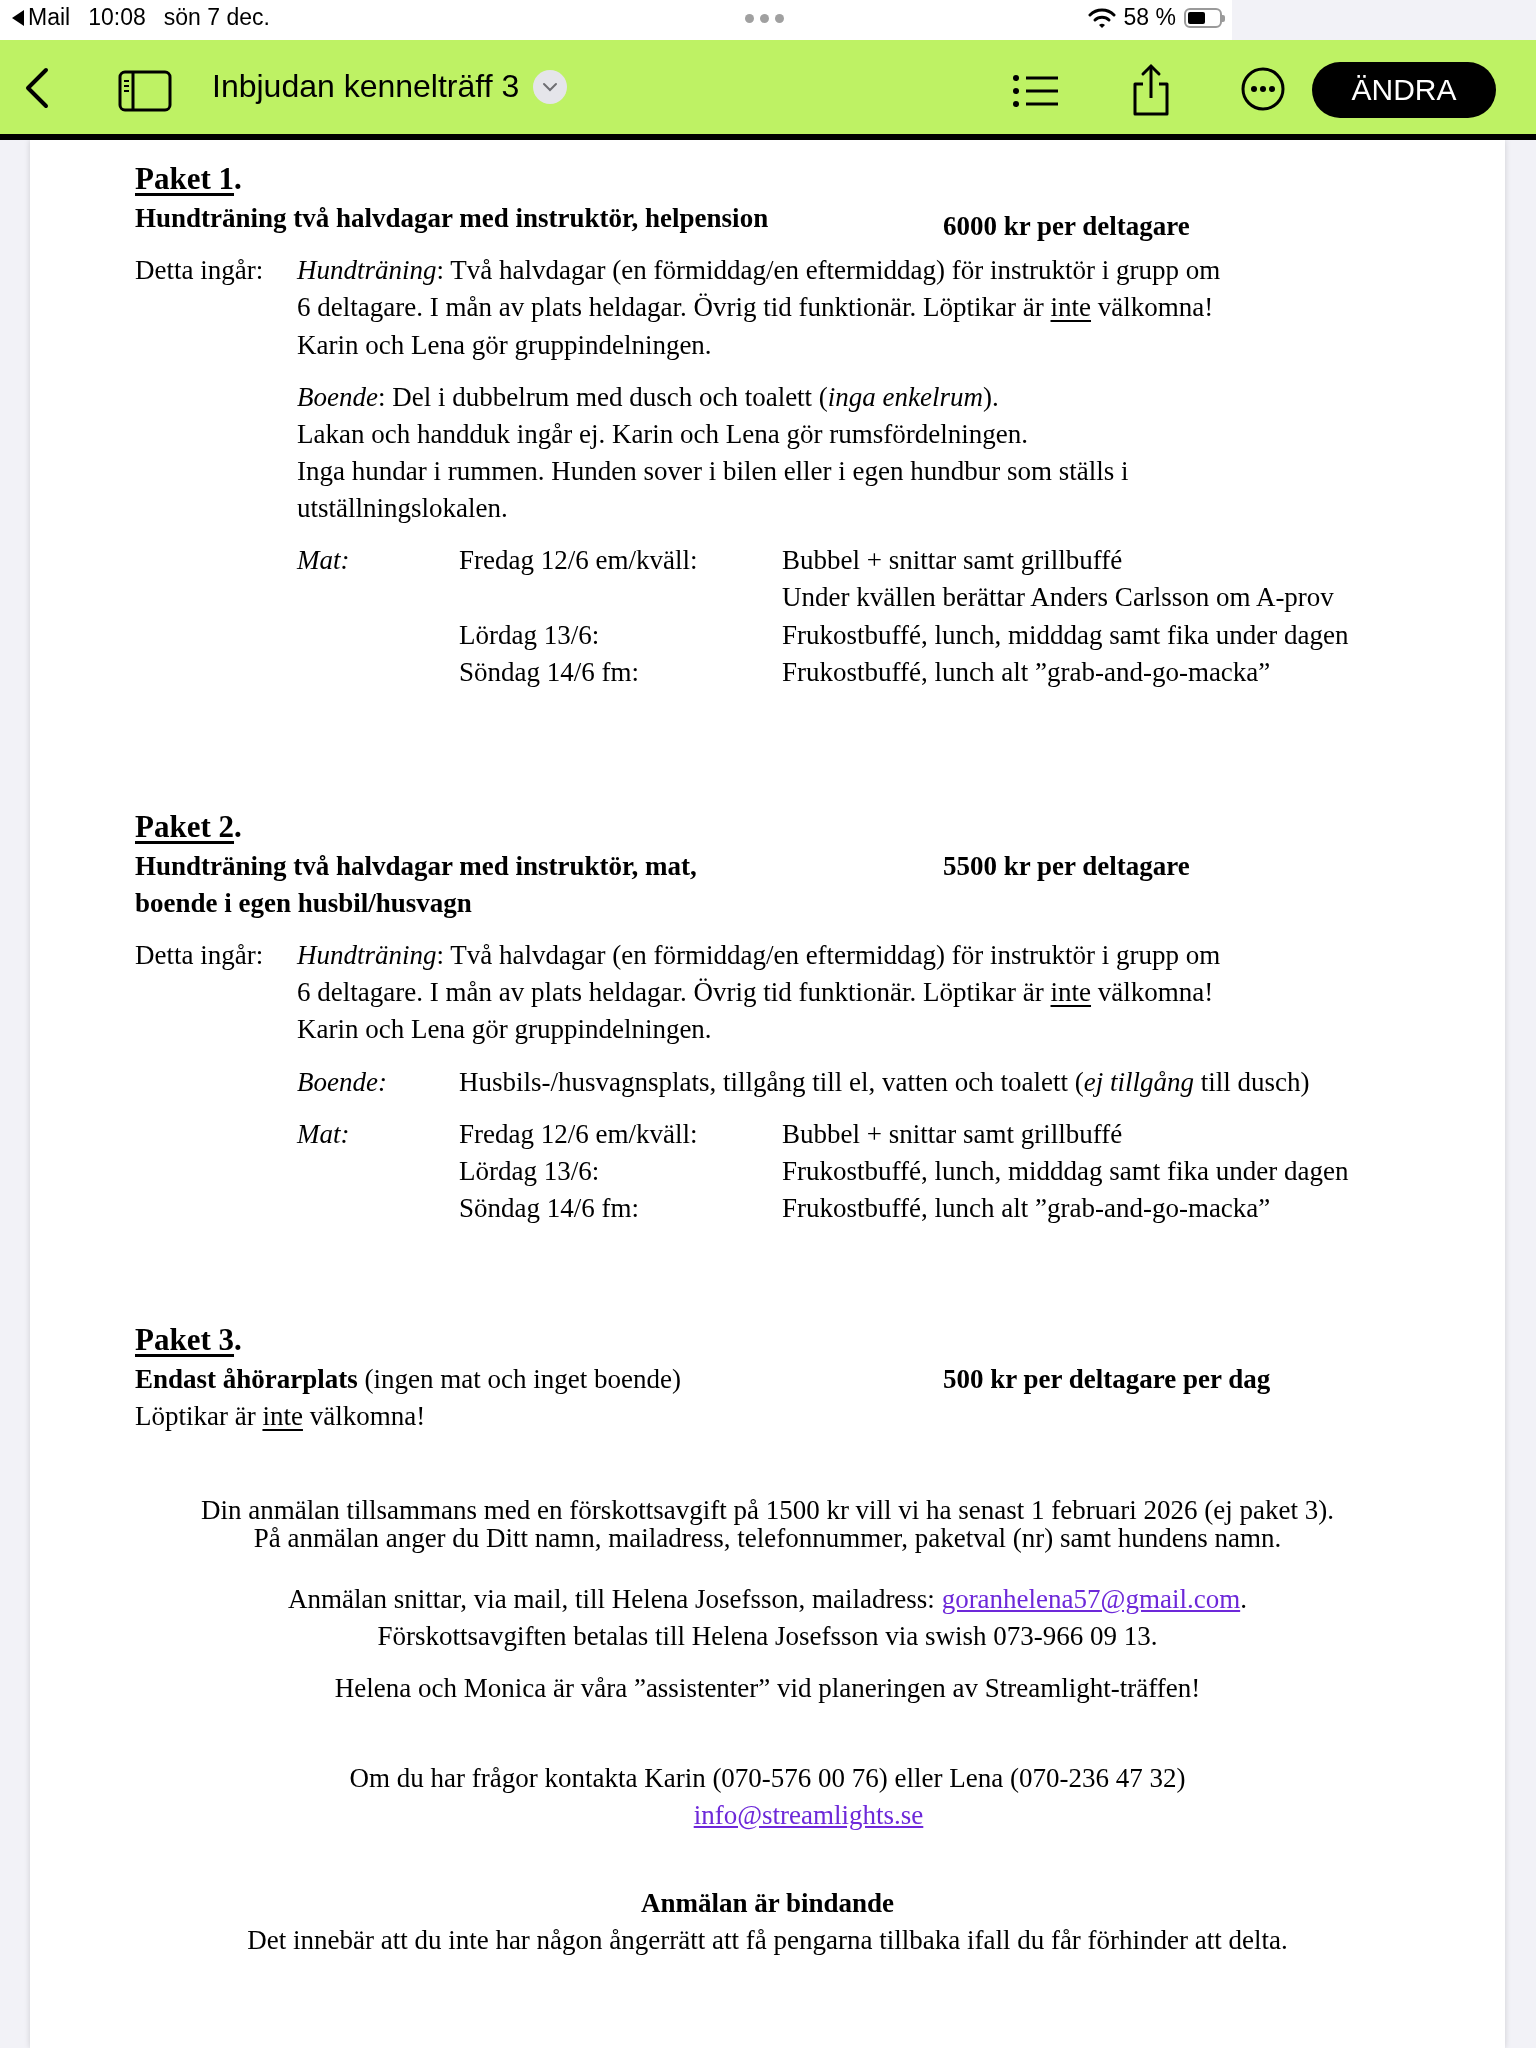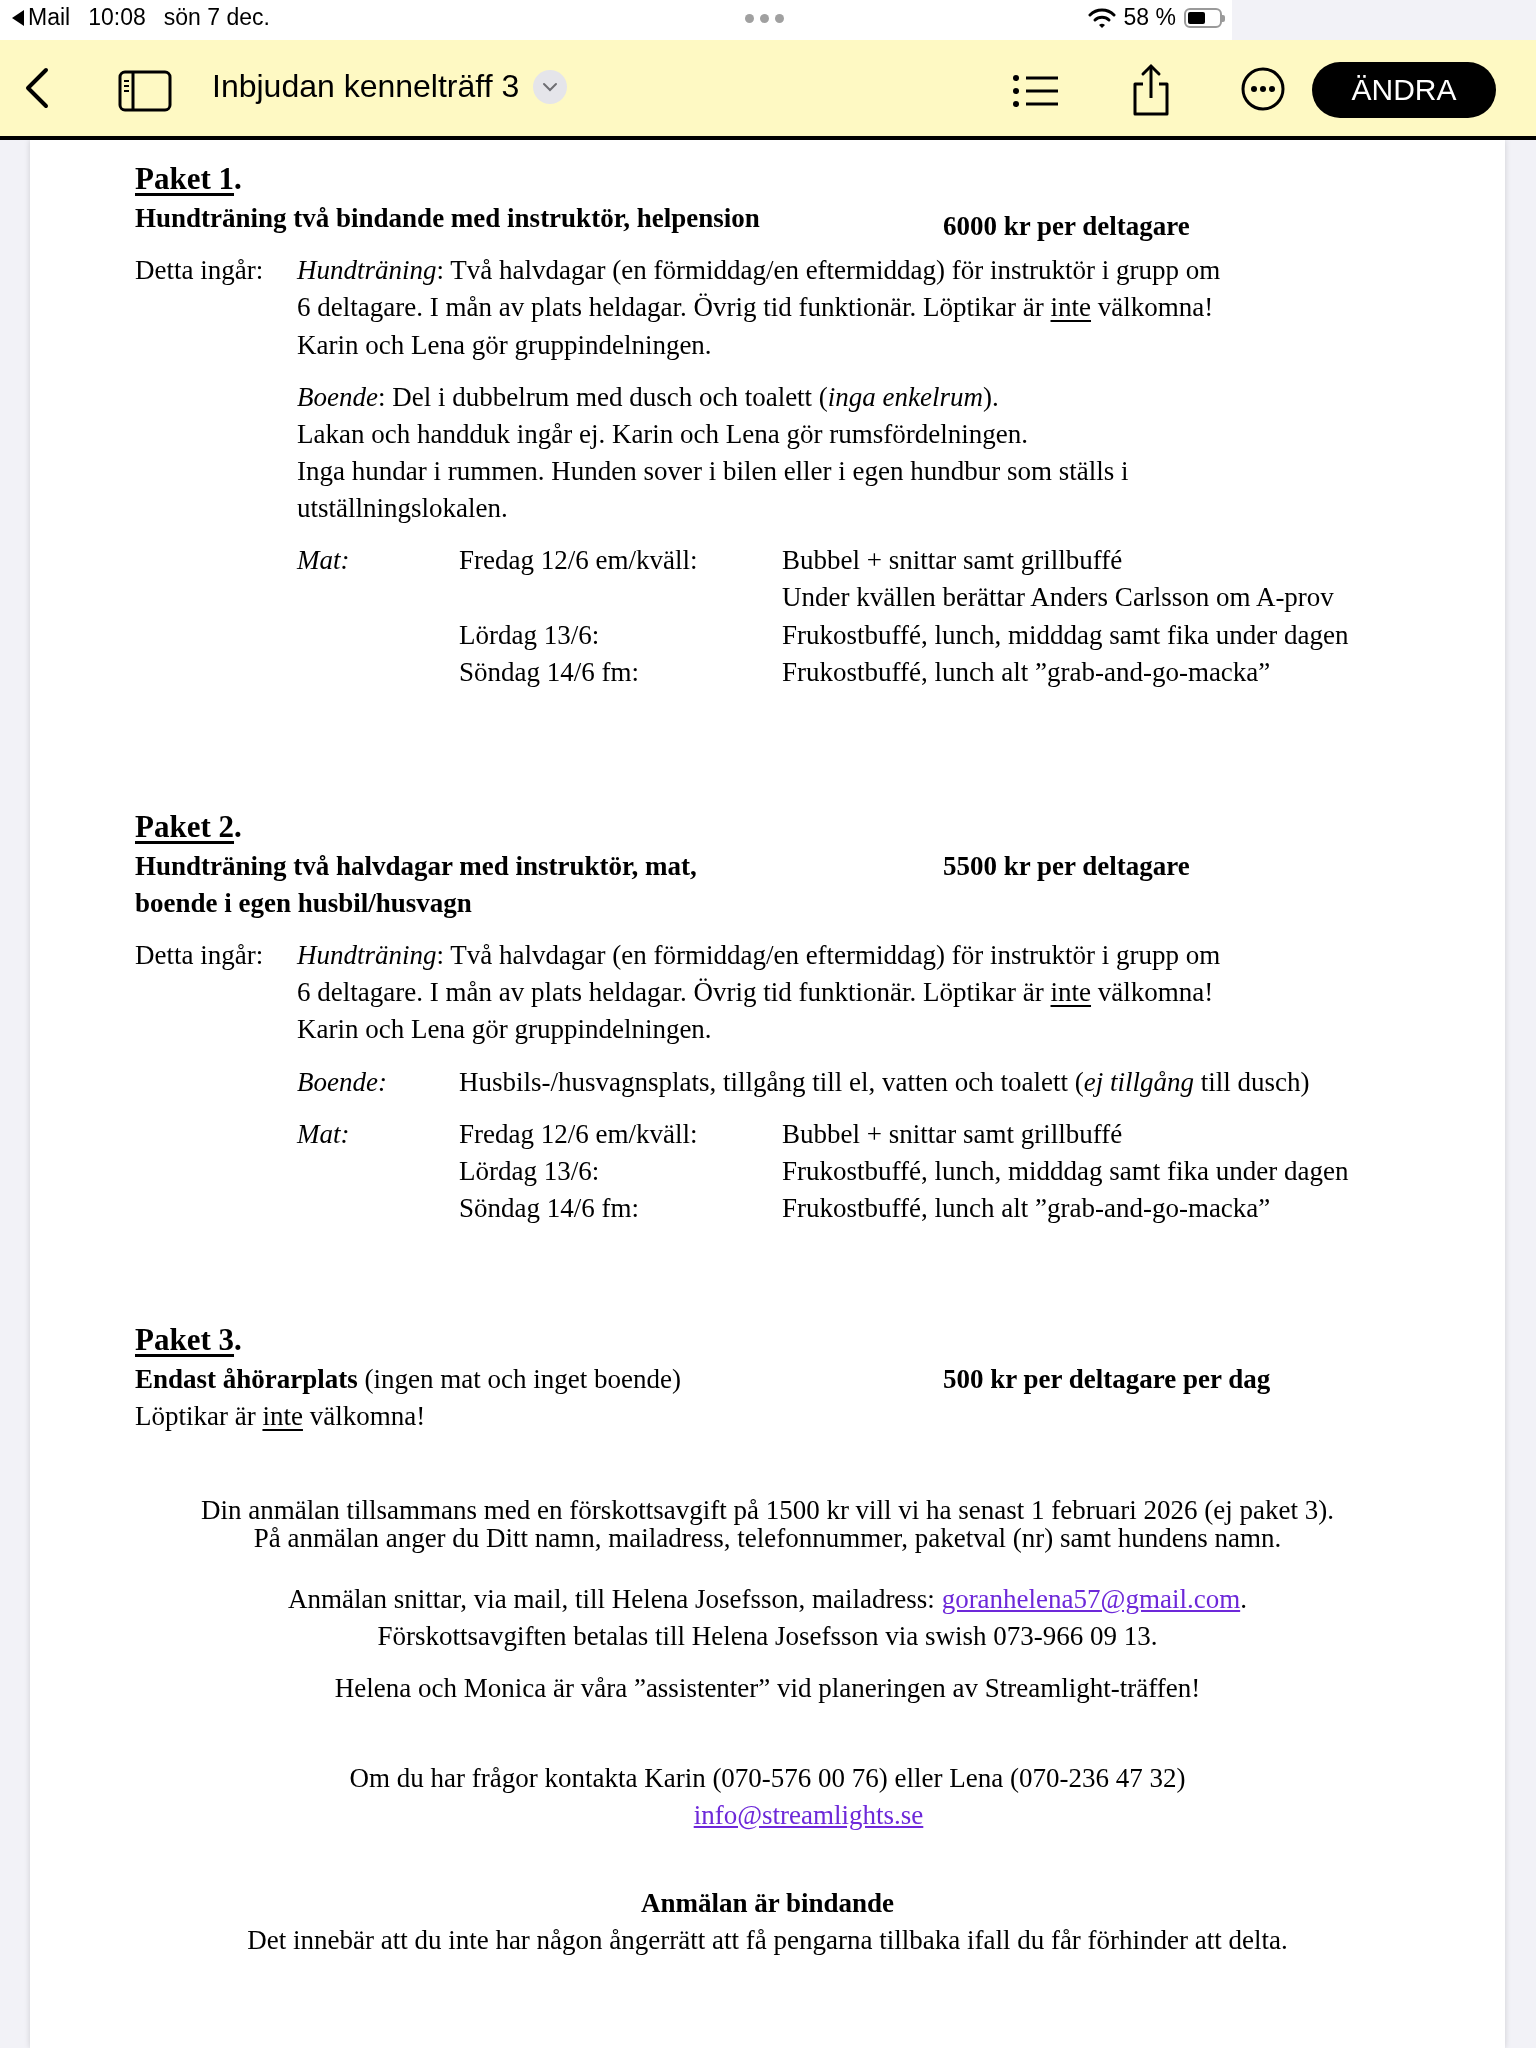--- a/index.html
+++ b/index.html
@@ -15,21 +15,21 @@
   .sb-back { display:flex; align-items:center; gap:4px; }
   .tri { width:0; height:0; border-top:8px solid transparent; border-bottom:8px solid transparent; border-right:12px solid #000; display:inline-block; }
   .sb-dots { position:absolute; left:745px; top:14px; display:flex; gap:6px; }
   .sb-dots span { width:9px; height:9px; border-radius:50%; background:#a0a0a0; display:block; }
   .sb-right { position:absolute; right:10px; top:4px; display:flex; align-items:center; gap:8px; }
   .battery { width:38px; height:20px; border:2px solid #9a9a9a; border-radius:6px; position:relative; box-sizing:border-box; }
   .battery .fill { position:absolute; left:2px; top:2px; bottom:2px; background:#000; border-radius:2px; }
   .battery::after { content:""; position:absolute; right:-5px; top:5px; width:3px; height:7px; background:#9a9a9a; border-radius:0 2px 2px 0; }
 
   
-  .navbar { position:absolute; left:0; top:40px; width:1536px; height:100px; background:#fef9c3; border-bottom:4px solid #000000; box-sizing:border-box; }
+  .navbar { position:absolute; left:0; top:40px; width:1536px; height:100px; background:#bef264; border-bottom:6px solid #000000; box-sizing:border-box; }
   .nav-back { position:absolute; left:20px; top:26px; width:36px; height:44px; cursor:pointer; }
   .nav-sidebar { position:absolute; left:118px; top:30px; width:54px; height:42px; cursor:pointer; }
   .nav-title { position:absolute; left:212px; top:28px; font-size:32px; display:flex; align-items:center; gap:14px; cursor:pointer; }
   .chev-circle { width:34px; height:34px; border-radius:50%; background:#e5e5ea; display:flex; align-items:center; justify-content:center; }
   .nav-list { position:absolute; left:1012px; top:30px; width:48px; height:42px; cursor:pointer; }
   .nav-share { position:absolute; left:1130px; top:22px; width:42px; height:56px; cursor:pointer; }
   .nav-more { position:absolute; left:1240px; top:26px; width:46px; height:46px; cursor:pointer; }
   .nav-edit { position:absolute; left:1312px; top:22px; width:184px; height:56px; border-radius:28px; background:#000; color:#fff; font-size:30px; border:none; display:flex; align-items:center; justify-content:center; font-family:"Liberation Sans", sans-serif; cursor:pointer; }
 
   
@@ -111,21 +111,21 @@
       <circle cx="23" cy="23" r="3" fill="#000"></circle>
       <circle cx="32" cy="23" r="3" fill="#000"></circle>
   </svg>
   <button class="nav-edit">ÄNDRA</button>
 </div>
 
 <div class="page">
   <div class="doc">
 
     <div class="abs h" style="left:105px; top:20px;"><span class="u">Paket 1</span><span>.</span></div>
-    <div class="abs b" style="left:105px; top:60px;">Hundträning två bindande med instruktör, helpension</div>
+    <div class="abs b" style="left:105px; top:60px;">Hundträning två halvdagar med instruktör, helpension</div>
     <div class="abs b" style="left:913px; top:68px;">6000 kr per deltagare</div>
 
     <div class="abs" style="left:105px; top:112px;">Detta ingår:</div>
     <div class="abs" style="left:267px; top:112px;"><span class="i">Hundträning</span><span>: Två halvdagar (en förmiddag/en eftermiddag) för instruktör i grupp om</span></div>
     <div class="abs" style="left:267px; top:149px;"><span>6 deltagare. I mån av plats heldagar. Övrig tid funktionär. Löptikar är </span><span class="u">inte</span><span> välkomna!</span></div>
     <div class="abs" style="left:267px; top:187px;">Karin och Lena gör gruppindelningen.</div>
 
     <div class="abs" style="left:267px; top:239px;"><span class="i">Boende</span><span>: Del i dubbelrum med dusch och toalett (</span><span class="i">inga enkelrum</span><span>).</span></div>
     <div class="abs" style="left:267px; top:276px;">Lakan och handduk ingår ej. Karin och Lena gör rumsfördelningen.</div>
     <div class="abs" style="left:267px; top:313px;">Inga hundar i rummen. Hunden sover i bilen eller i egen hundbur som ställs i</div>

